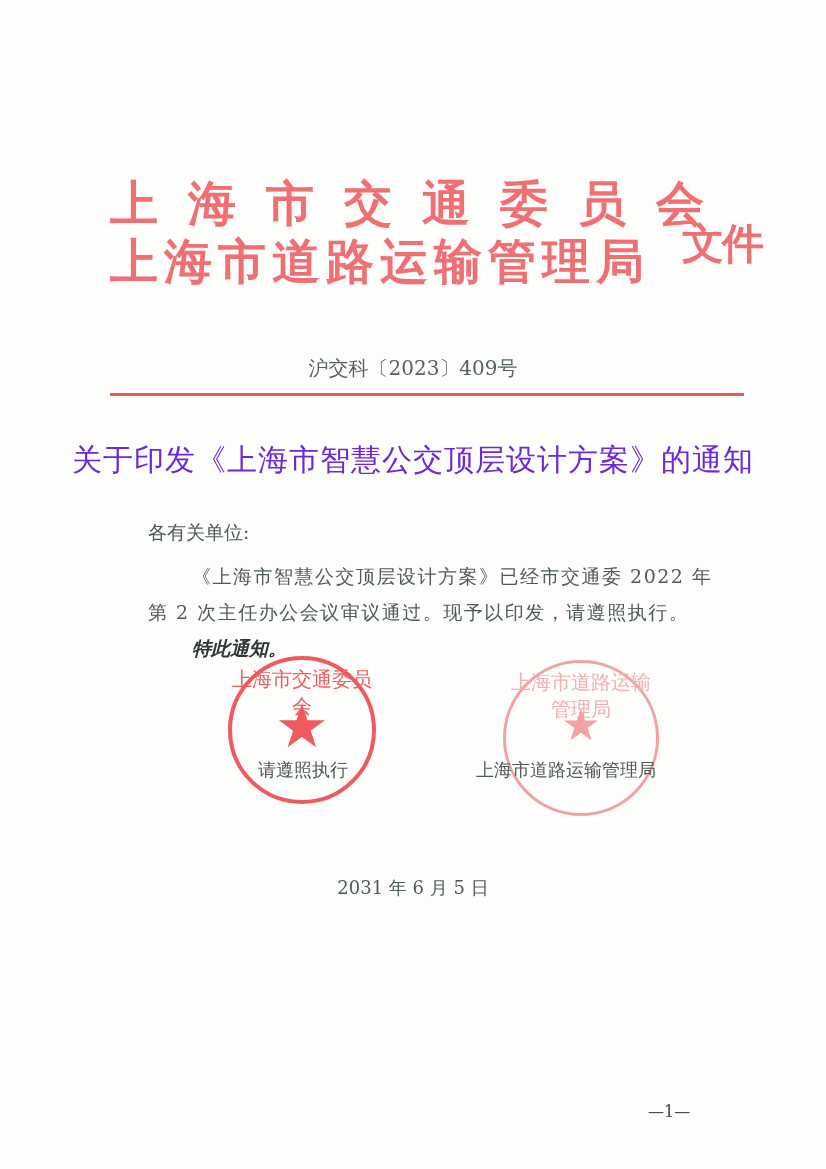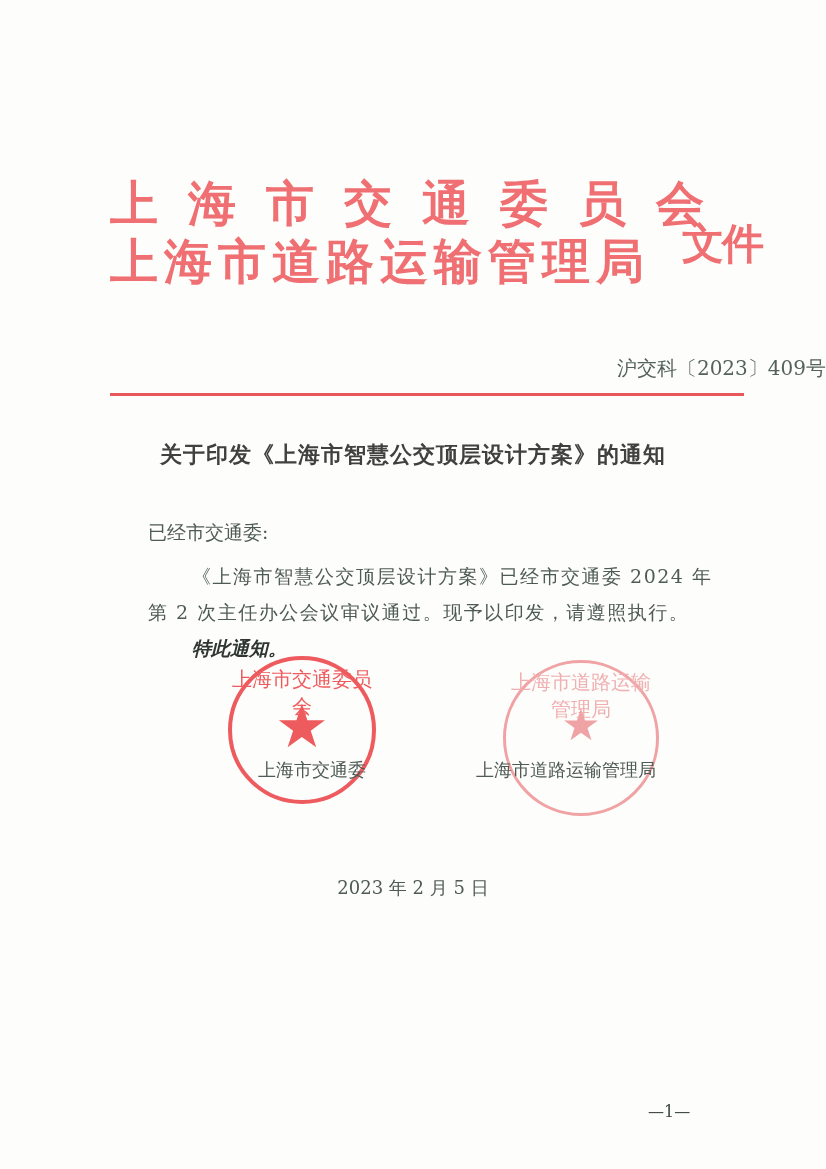--- a/index.html
+++ b/index.html
@@ -3,23 +3,23 @@
 <meta charset="utf-8">
 <style>
   html, body { margin: 0; padding: 0; }
   body { width: 826px; height: 1169px; background: #fdfdfb; position: relative; overflow: hidden;
          font-family: "DejaVu Serif", "Liberation Serif", serif; color: #4e5a55; }
   .abs { position: absolute; }
   .hdr-line { left: 110px; font-size: 48px; font-weight: bold; color: #ef6f72; white-space: nowrap; font-family: "DejaVu Serif", serif; }
   .hdr1 { top: 172px; letter-spacing: 30px; }
   .hdr2 { top: 230px; letter-spacing: 6px; }
   .hdr-suffix { left: 682px; top: 216px; font-size: 42px; font-weight: bold; color: #ef6f72; letter-spacing: -2px; }
-  .docno { top: 355px; left: 0; width: 100%; text-align: right; font-size: 20px; color: #55625c; }
+  .docno { top: 355px; left: 0; width: 100%; text-align: center; font-size: 20px; color: #55625c; }
   .redrule { top: 393px; left: 110px; width: 634px; height: 3px; background: #e8585a; }
-  .title { top: 440px; left: 0; width: 100%; text-align: center; font-size: 22px; font-weight: bold; color: #404040; letter-spacing: 1px; }
+  .title { top: 440px; left: 0; width: 100%; text-align: center; font-size: 30px; font-weight: normal; color: #6d28d9; letter-spacing: 1px; }
   .body-text { font-size: 19px; color: #4e5a55; white-space: nowrap; }
   .salute { top: 520px; left: 148px; }
   .para1 { top: 564px; left: 192px; letter-spacing: 1.5px; }
   .para2 { top: 600px; left: 148px; letter-spacing: 1.5px; }
   .closing { top: 636px; left: 192px; font-weight: bold; color: #2e3532; font-style: italic; }
   .seal { border-radius: 50%; }
   .seal1 { left: 228px; top: 656px; width: 140px; height: 140px; border: 4px solid #ee5b5e; }
   .seal2 { left: 503px; top: 660px; width: 150px; height: 150px; border: 3px solid #f0a3a5; }
   .seal-star { font-size: 60px; position: absolute; left: 0; width: 100%; text-align: center; top: 36px; line-height: 1; }
   .seal1 .seal-star { color: #ee5b5e; }
@@ -38,31 +38,31 @@
 
 <div class="abs hdr-line hdr1">上海市交通委员会</div>
 <div class="abs hdr-line hdr2">上海市道路运输管理局</div>
 <div class="abs hdr-suffix">文件</div>
 
 <div class="abs docno">沪交科〔2023〕409号</div>
 <div class="abs redrule"></div>
 
 <div class="abs title">关于印发《上海市智慧公交顶层设计方案》的通知</div>
 
-<div class="abs body-text salute">已经市交通委:</div>
-<div class="abs body-text para1">《上海市智慧公交顶层设计方案》已经市交通委 2024 年</div>
+<div class="abs body-text salute">各有关单位:</div>
+<div class="abs body-text para1">《上海市智慧公交顶层设计方案》已经市交通委 2022 年</div>
 <div class="abs body-text para2">第 2 次主任办公会议审议通过。现予以印发，请遵照执行。</div>
 <div class="abs body-text closing">特此通知。</div>
 
 <div class="abs seal seal1">
   <div class="seal-text">上海市交通委员会</div>
   <div class="seal-star">★</div>
 </div>
 <div class="abs seal seal2">
   <div class="seal-text">上海市道路运输管理局</div>
   <div class="seal-star">★</div>
 </div>
 
-<div class="abs sign sign1">上海市交通委</div>
+<div class="abs sign sign1">请遵照执行</div>
 <div class="abs sign sign2">上海市道路运输管理局</div>
 
-<div class="abs date">2023 年 2 月 5 日</div>
+<div class="abs date">2031 年 6 月 5 日</div>
 <div class="abs pageno">—1—</div>
 
 </body></html>

